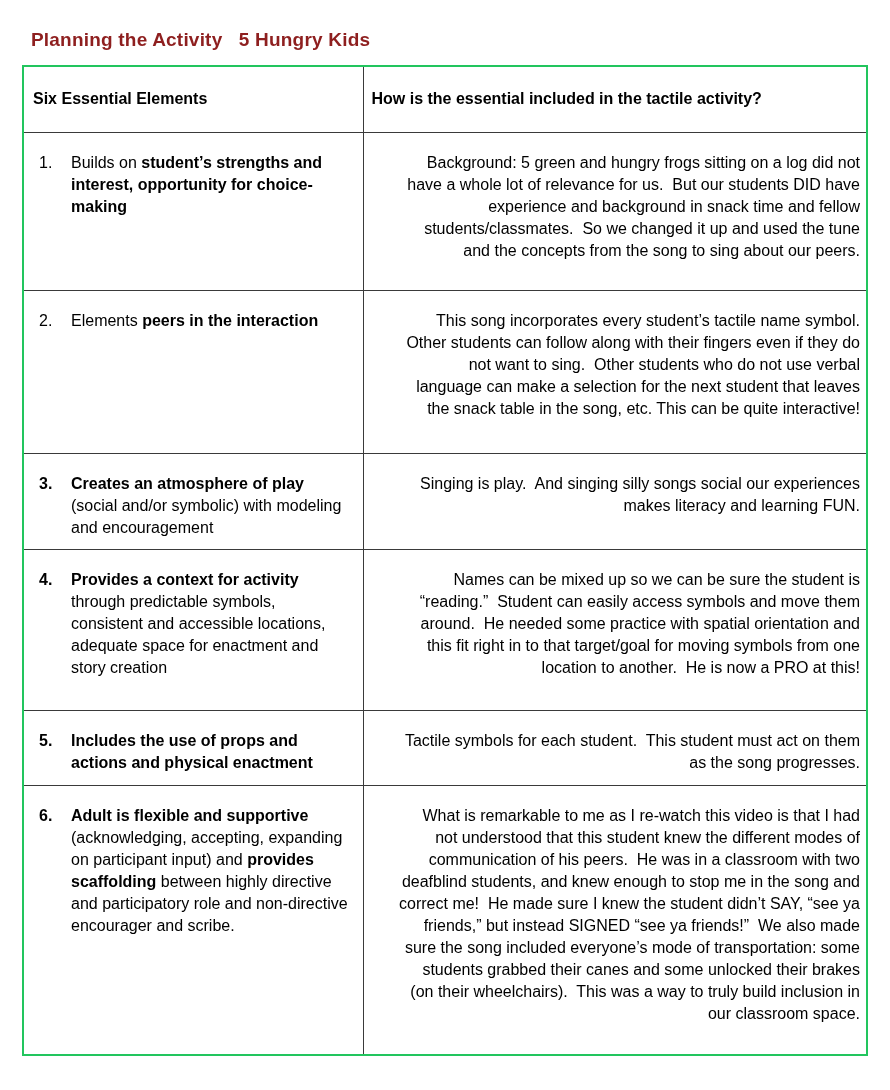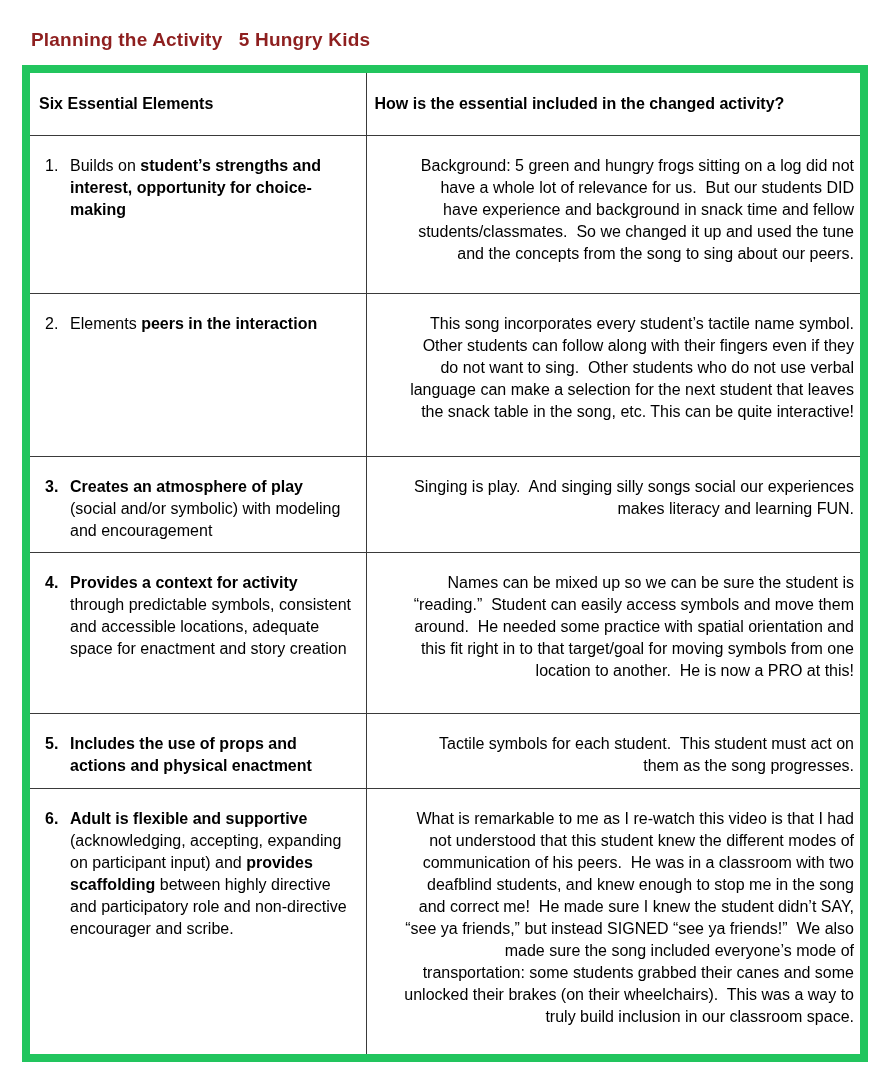--- a/index.html
+++ b/index.html
@@ -17,21 +17,21 @@
     font-size: 19px;
     font-weight: bold;
     margin: 0 0 14px 9px;
     white-space: pre-wrap;
     letter-spacing: 0.2px;
   }
   table.grid {
     border-collapse: collapse;
     width: 846px;
     table-layout: fixed;
-    border: 8px solid #22c55e;
+    border: 2px solid #22c55e;
     padding-left: 48px;
   }
   table.grid th, table.grid td {
     border: 1px solid #3a3a3a;
     box-sizing: border-box;
   }
   tr.hdr { height: 66px; }
   th {
     font-size: 16px;
     font-weight: bold;
@@ -49,21 +49,21 @@
   td.cell-right {
     vertical-align: top;
     padding: 19px 6px 10px 35px;
     font-size: 16px;
     line-height: 22px;
     white-space: pre-wrap;
     text-align: right;
   }
   .item { display: flex; }
   .num { flex: 0 0 25px; }
-  .itext { flex: 1; white-space: pre-wrap; }
+  .itext { flex: 1; white-space: pre-wrap; margin-left: 7px; }
   .b { font-weight: bold; }
   tr.r1 { height: 158px; }
   tr.r2 { height: 163px; }
   tr.r3 { height: 93px; }
   tr.r4 { height: 161px; }
   tr.r5 { height: 75px; }
   tr.r6 { height: 270px; }
 </style>
 </head>
 <body>
@@ -74,21 +74,21 @@
 
   <table class="grid">
     <colgroup>
       <col style="width:340px">
       <col>
     </colgroup>
 
     <tbody>
         <tr class="hdr">
       <th class="h-left">Six Essential Elements</th>
-      <th class="h-right">How is the essential included in the changed activity?</th>
+      <th class="h-right">How is the essential included in the tactile activity?</th>
     </tr>
 
     <tr class="r1">
       <td class="cell-left">
         <div class="item">
           <span class="num">1.</span>
           <span class="itext"><span>Builds on </span><span class="b">student’s strengths and interest, opportunity for choice-making</span></span>
         </div>
       </td>
       <td class="cell-right">Background: 5 green and hungry frogs sitting on a log did not have a whole lot of relevance for us.  But our students DID have experience and background in snack time and fellow students/classmates.  So we changed it up and used the tune and the concepts from the song to sing about our peers.</td>

